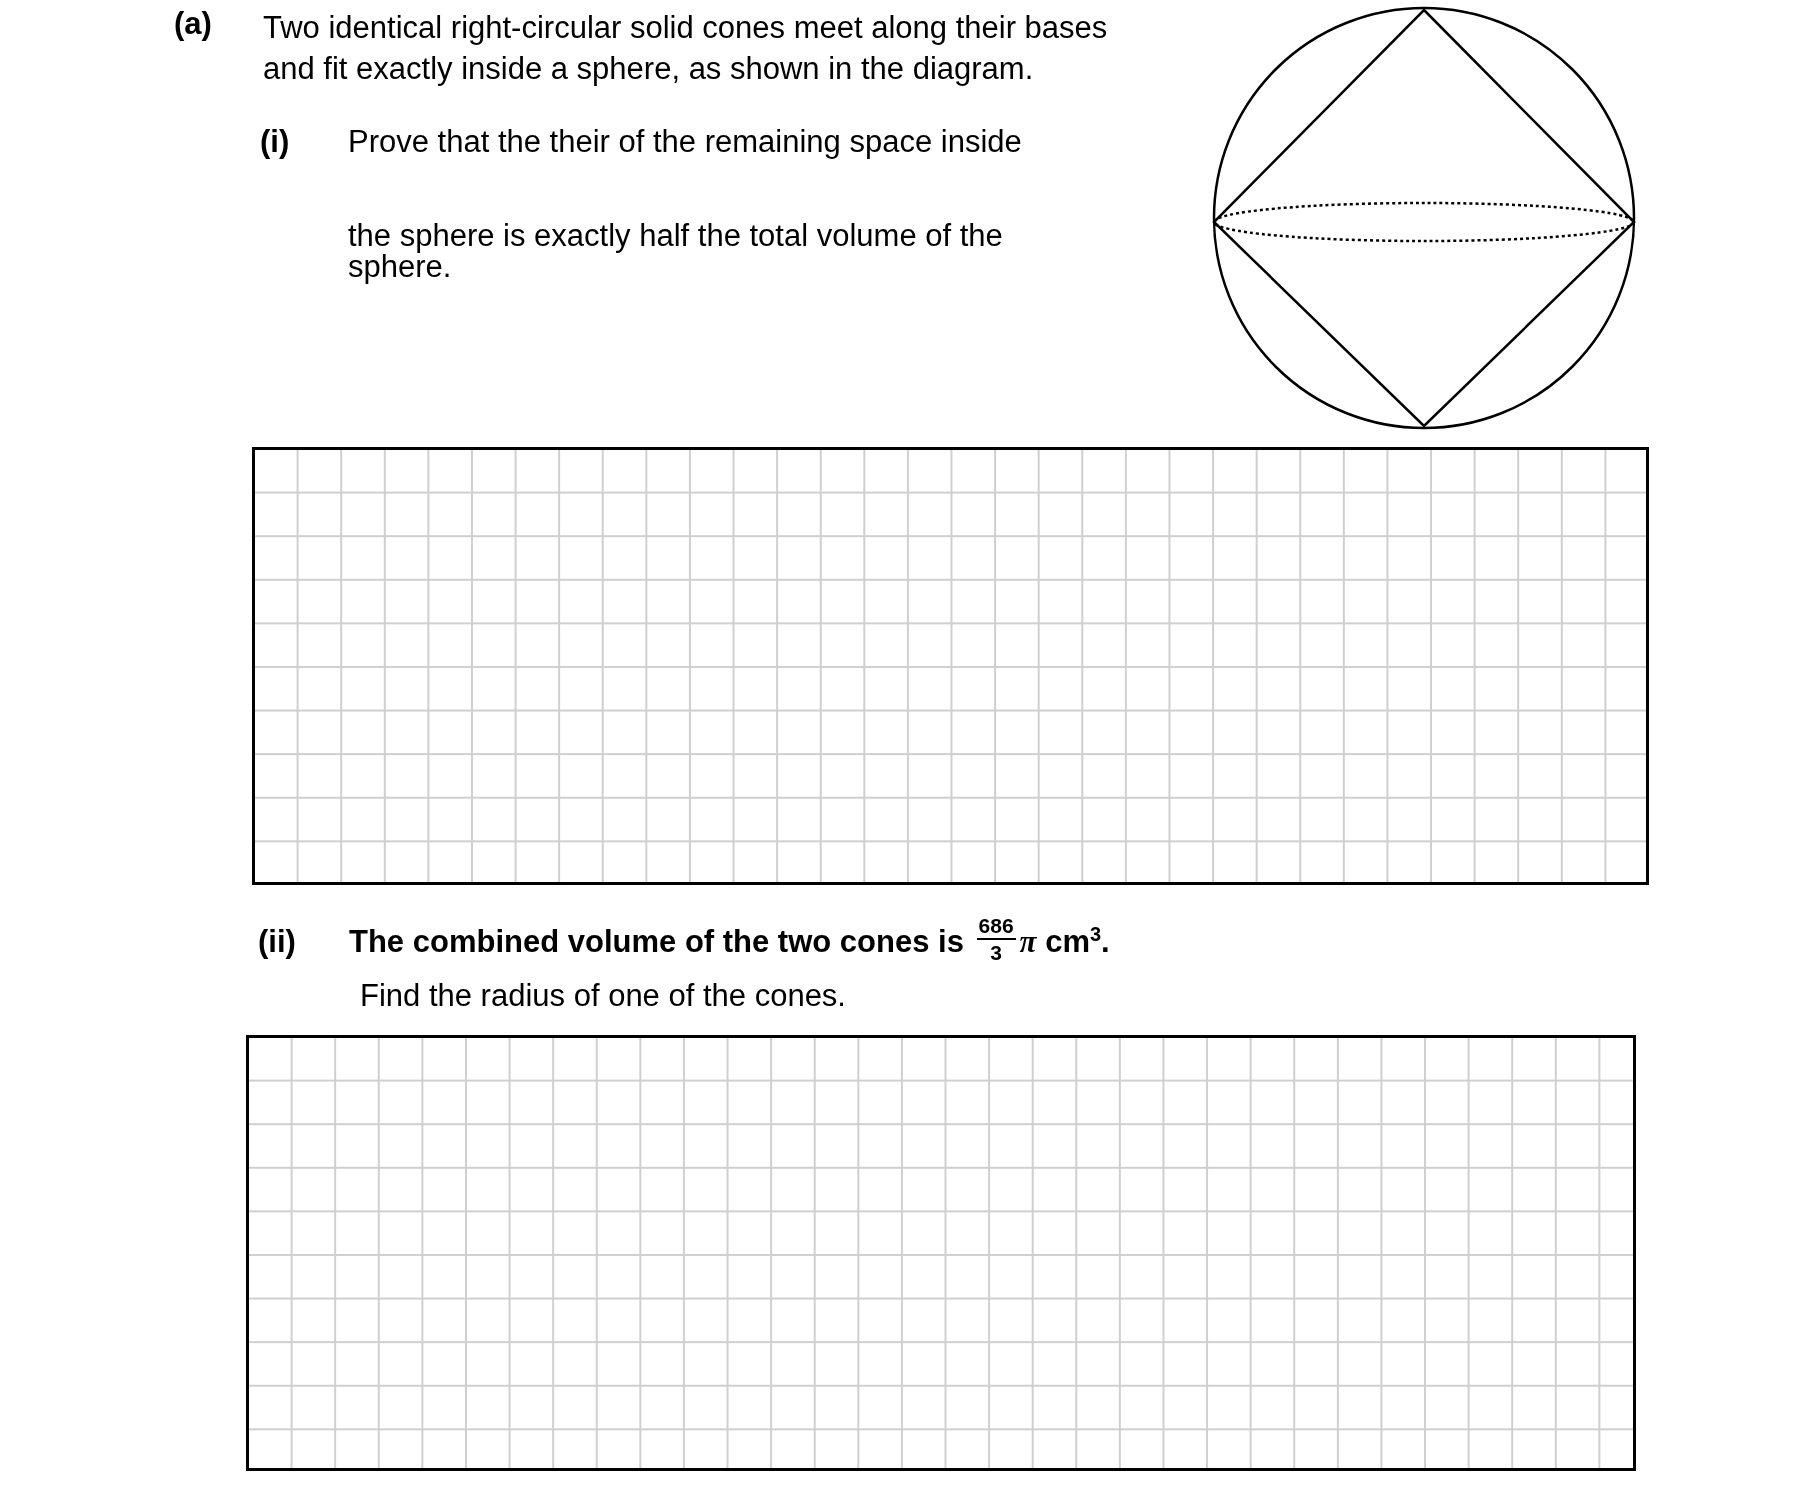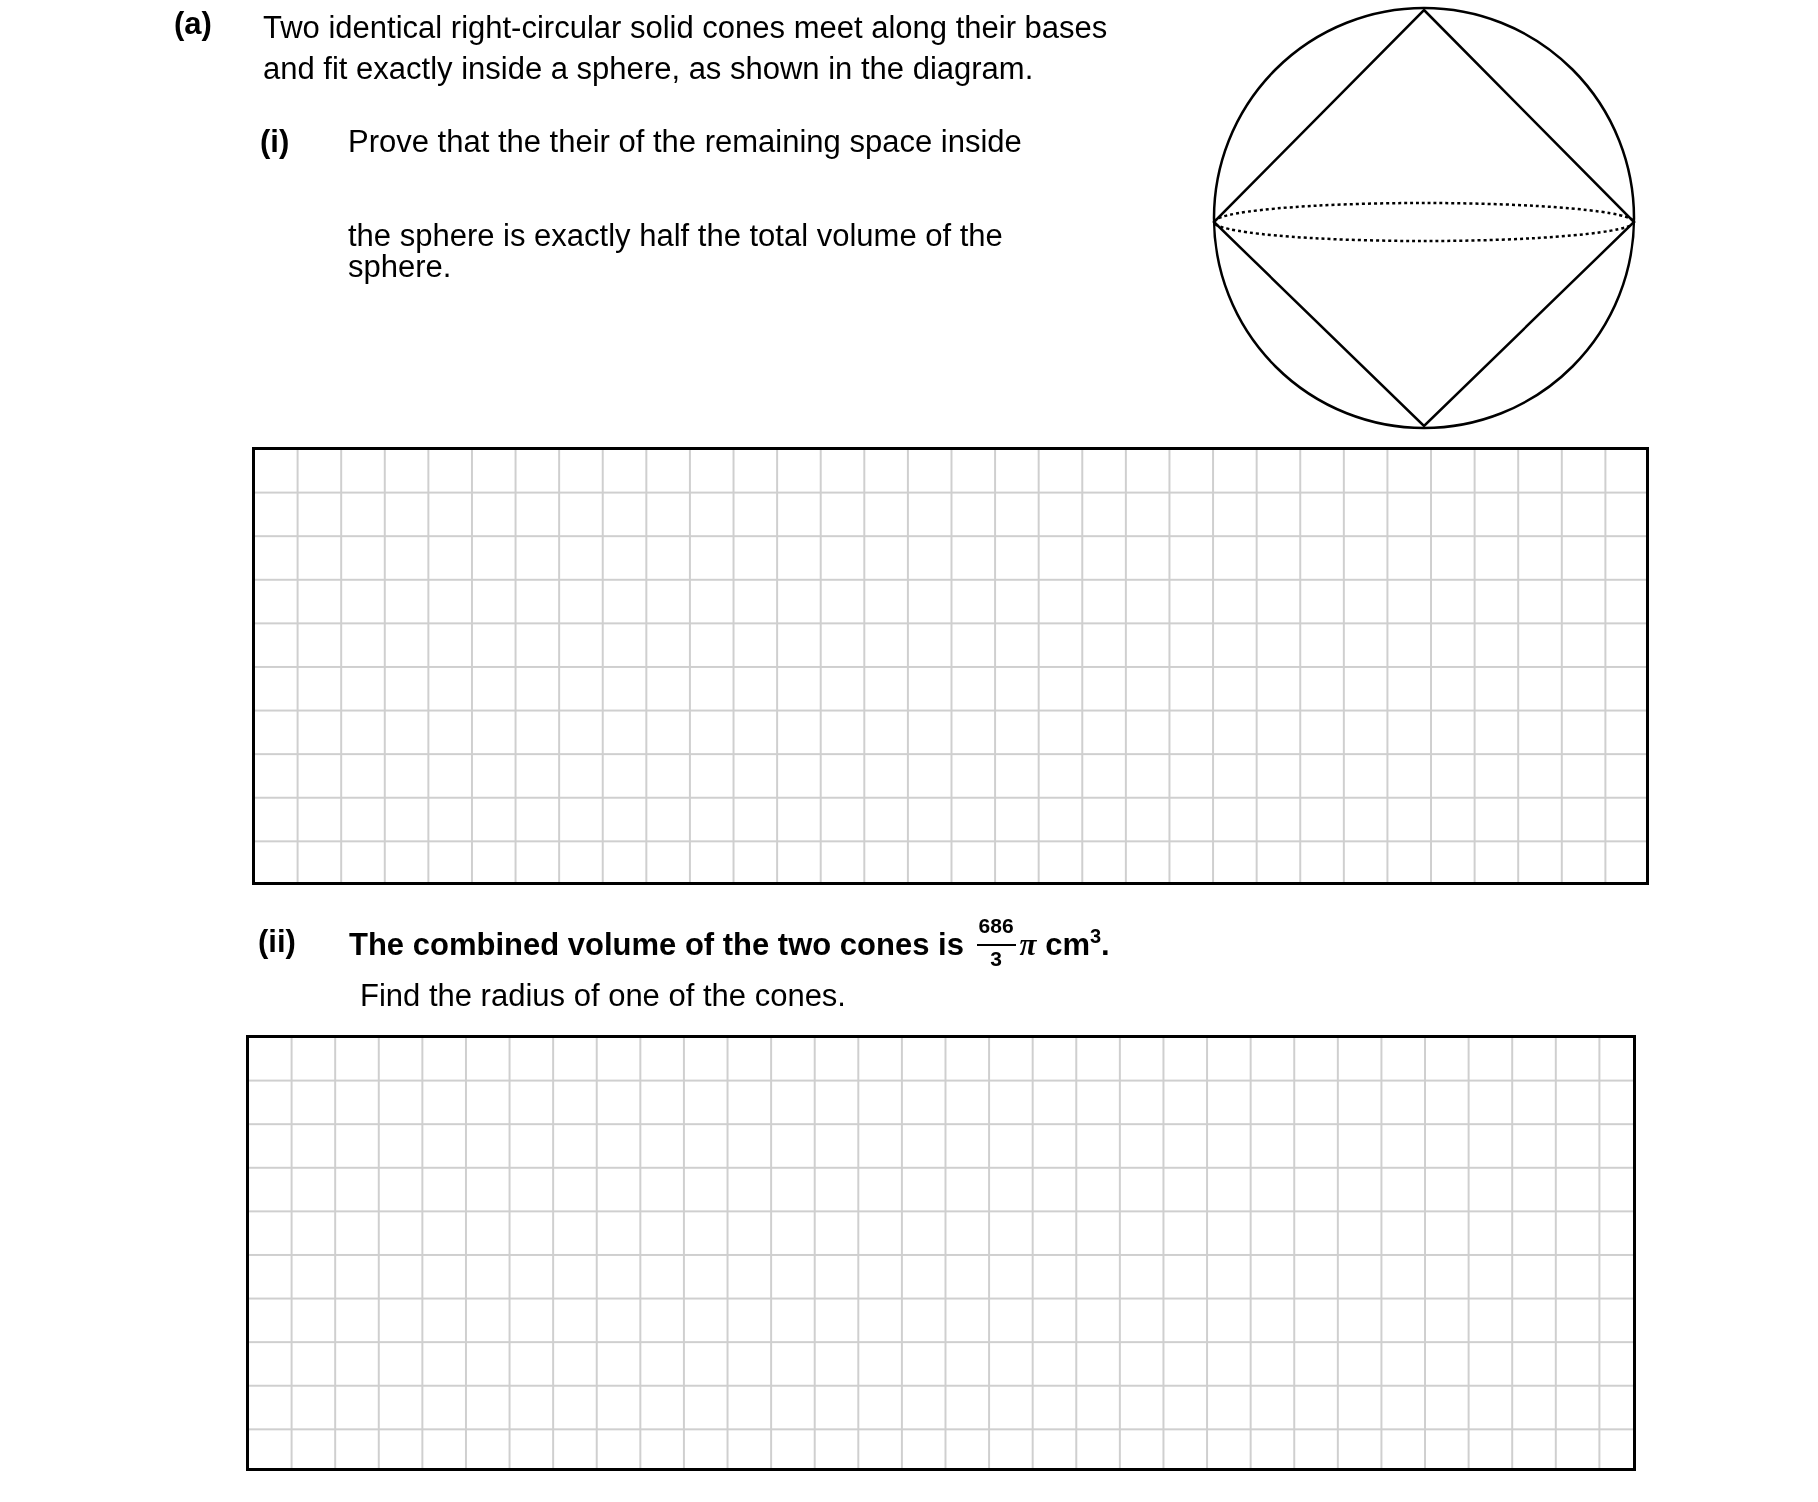--- a/index.html
+++ b/index.html
@@ -9,21 +9,21 @@
   .label { position:absolute; font-size:31px; line-height:45px; font-weight:bold; }
   .grid-box { position:absolute; border:3px solid #000; box-sizing:border-box;
     background-color:#fff;
     background-image:
       linear-gradient(to right, #cfcfcf 2px, transparent 2px),
       linear-gradient(to bottom, #cfcfcf 2px, transparent 2px);
     background-size:43.6px 43.6px;
     background-position:-2px -2px;
   }
   .frac { display:inline-block; vertical-align:middle; text-align:center; font-size:21px; line-height:22px; margin:0 4px; position:relative; top:-4px; }
-  .frac .num { display:block; border-bottom:2px solid #000; padding:0 2px 7px; }
+  .frac .num { display:block; border-bottom:2px solid #000; padding:0 2px 1px; }
   .frac .den { display:block; padding-top:2px; }
   .pi { font-family:"Liberation Serif", "DejaVu Serif", serif; font-style:italic; }
   sup { font-size:20px; line-height:0; }
   svg.diagram { position:absolute; left:1200px; top:0; }
 </style>
 </head>
 <body>
 
 <div class="label" style="left:174px; top:1px;">(a)</div>
 <div class="txt" style="left:263px; top:5px;">Two identical right-circular solid cones meet along their bases</div>

